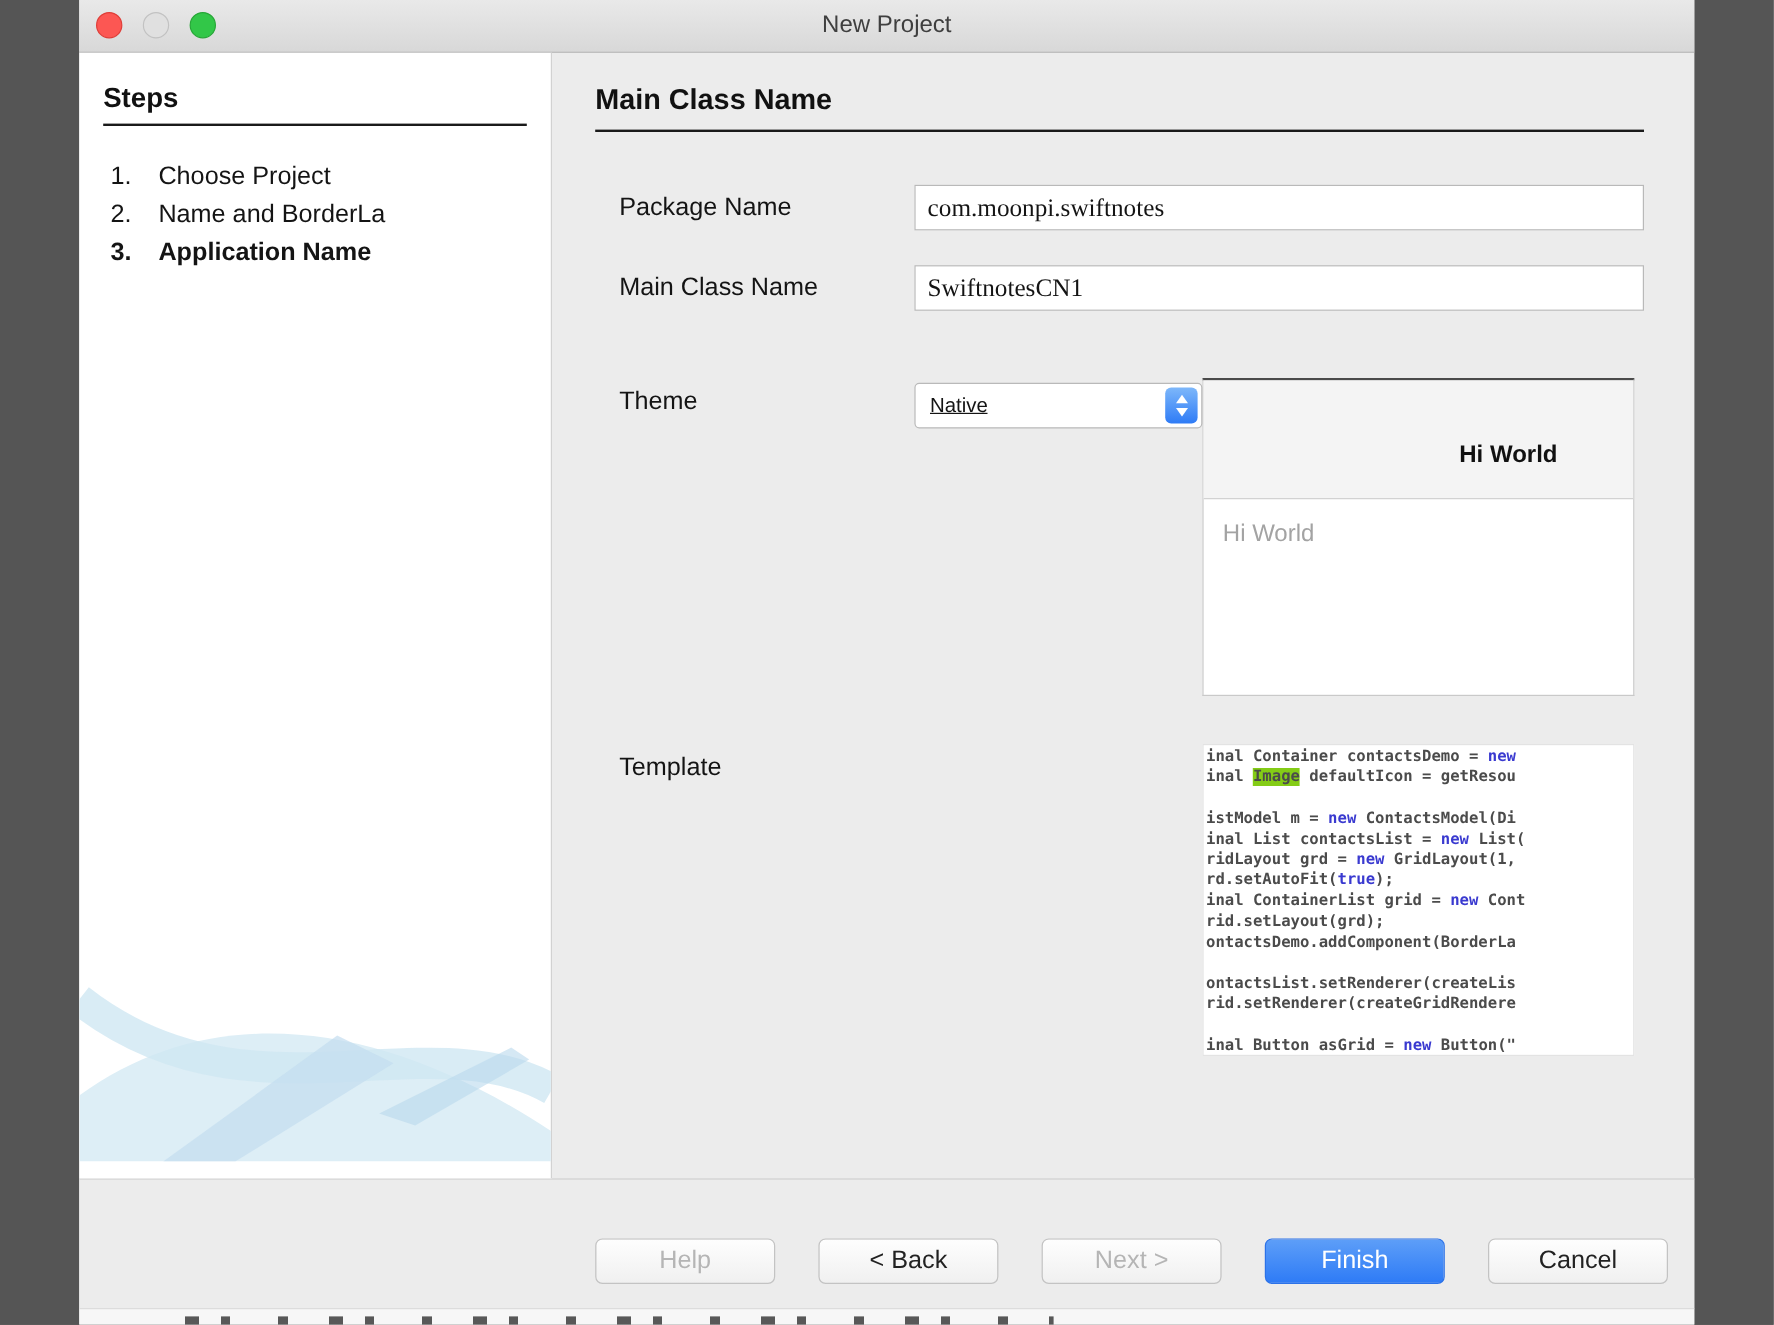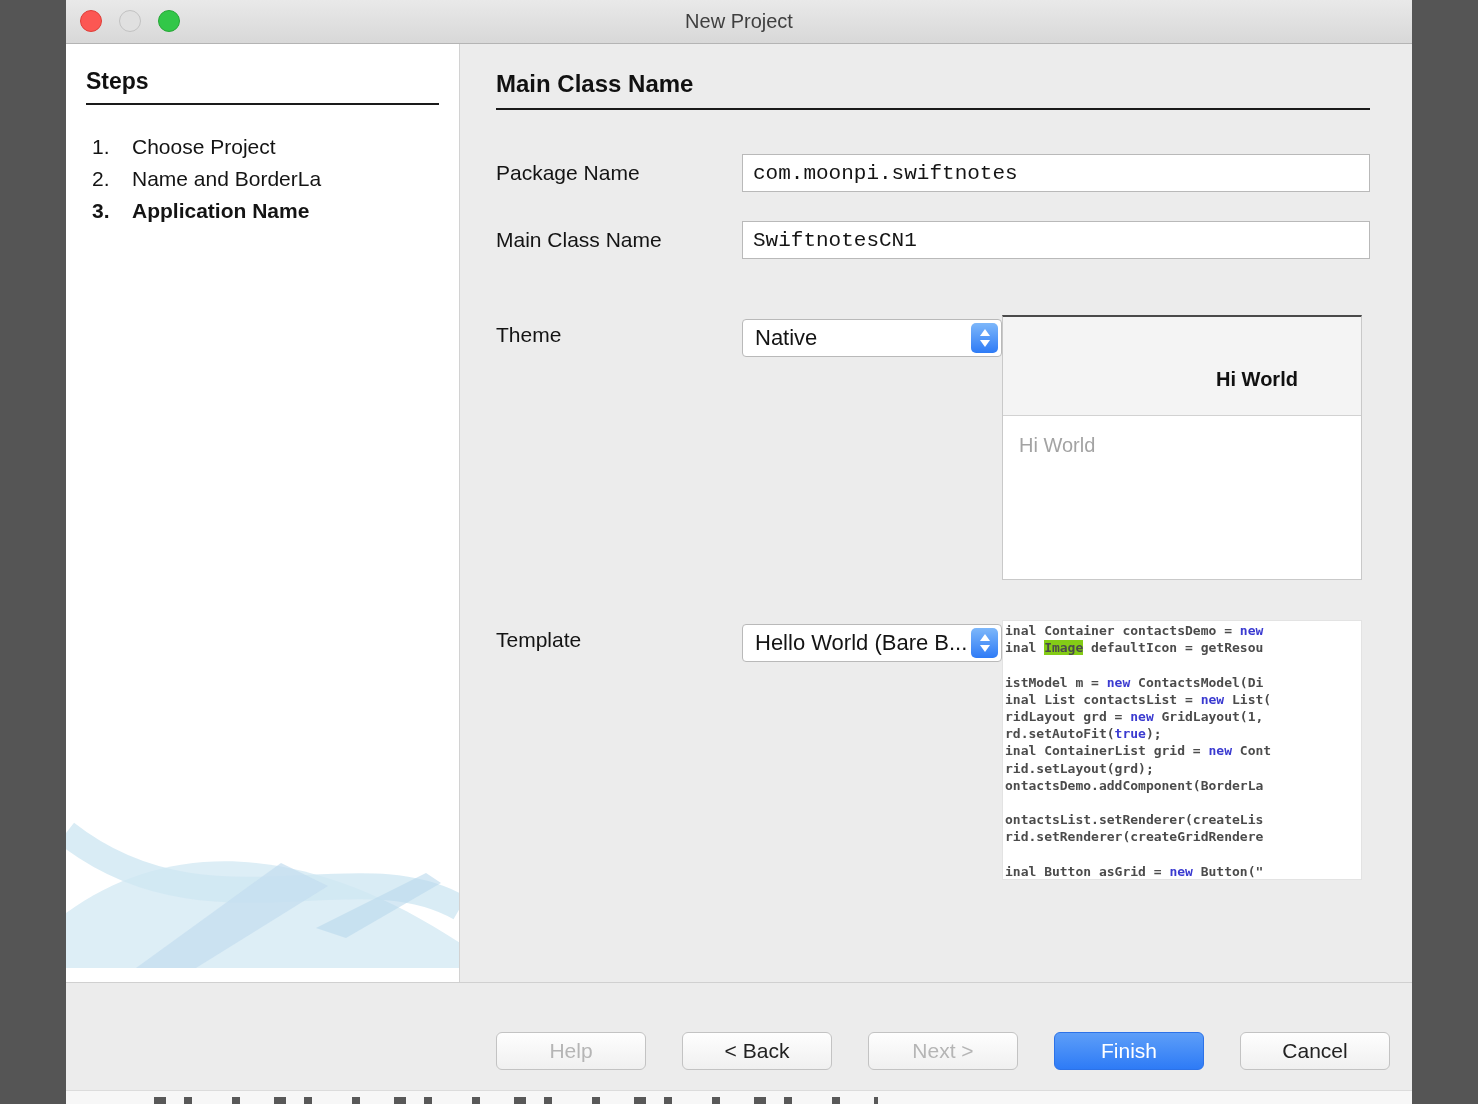--- a/index.html
+++ b/index.html
@@ -41,39 +41,40 @@
   .step-item { display:flex; font-size:21px; color:#141414; line-height:32px; }
   .step-item .num { width:46px; padding-left:6px; }
   .step-item.current { font-weight:bold; }
   .watermark { position:absolute; left:0; bottom:14px; width:394px; height:190px; pointer-events:none; }
 
   .main-panel { flex:1 1 auto; padding:26px 42px 0 36px; overflow:hidden; }
   .main-heading { font-size:24px; font-weight:bold; color:#111; }
   .main-rule { border:none; border-top:2px solid #1a1a1a; margin-top:10px; }
 
   .form-row { display:flex; align-items:center; }
-  .form-row .lbl { width:246px; flex:0 0 246px; font-size:21px; color:#141414; }
+  .form-row .lbl { width:246px; flex:0 0 246px; font-size:21px; color:#141414;margin-left:20px; }
   .row-package { margin-top:44px; }
   .row-mainclass { margin-top:29px; }
   .text-input {
     flex:1 1 auto; height:38px; border:1px solid #b9b9b9; background:#fff;
-    font-family:Liberation Mono, monospace; font-size:21px; color:#141414;
+    font-family:Liberation Serif, serif; font-size:21px; color:#141414;
     padding:0 10px; outline:none;
   }
 
   .row-theme { margin-top:56px; align-items:flex-start; }
   .row-template { margin-top:40px; align-items:flex-start; }
   .row-theme .lbl, .row-template .lbl { margin-top:8px; }
 
   .dropdown {
     width:350px; height:38px; background:#fff;
     border:1px solid #b9b9b9; border-radius:4px;
     display:flex; align-items:center; padding-left:12px;
-    font-size:22px; color:#141414; position:relative; cursor:default;
+    font-size:17px; color:#141414; position:relative; cursor:default;
     margin-top:4px;
+    text-decoration:underline;
   }
   .dropdown .val { white-space:nowrap; overflow:hidden; }
   .stepper {
     position:absolute; right:3px; top:3px; bottom:3px; width:27px;
     border-radius:5px; background:linear-gradient(#7db7fa,#2e7bf6);
     display:flex; flex-direction:column; align-items:center; justify-content:center; gap:4px;
   }
   .arrow-up { width:0; height:0; border-left:5px solid transparent; border-right:5px solid transparent; border-bottom:7px solid #fff; }
   .arrow-down { width:0; height:0; border-left:5px solid transparent; border-right:5px solid transparent; border-top:7px solid #fff; }
 
@@ -199,27 +200,20 @@
             <span>Hi World</span>
           </div>
           <div class="tp-body">
             <span>Hi World</span>
           </div>
         </div>
       </div>
 
       <div class="form-row row-template">
         <span class="lbl">Template</span>
-        <div class="dropdown">
-          <span class="val">Hello World (Bare B...</span>
-          <span class="stepper">
-            <span class="arrow-up"></span>
-            <span class="arrow-down"></span>
-          </span>
-        </div>
         <div class="preview-spacer"></div>
         <div class="code-preview"><div class="code-line">inal Container contactsDemo = <span class="kw">new</span></div><div class="code-line">inal <span class="hl">Image</span> defaultIcon = getResou</div><div class="code-line">&nbsp;</div><div class="code-line">istModel m = <span class="kw">new</span> ContactsModel(Di</div><div class="code-line">inal List contactsList = <span class="kw">new</span> List(</div><div class="code-line">ridLayout grd = <span class="kw">new</span> GridLayout(1,</div><div class="code-line">rd.setAutoFit(<span class="kw">true</span>);</div><div class="code-line">inal ContainerList grid = <span class="kw">new</span> Cont</div><div class="code-line">rid.setLayout(grd);</div><div class="code-line">ontactsDemo.addComponent(BorderLa</div><div class="code-line">&nbsp;</div><div class="code-line">ontactsList.setRenderer(createLis</div><div class="code-line">rid.setRenderer(createGridRendere</div><div class="code-line">&nbsp;</div><div class="code-line">inal Button asGrid = <span class="kw">new</span> Button("</div><div class="code-line">rid.addActionListener( ActionL</div></div>
       </div>
 
     </div>
   </div>
 
   <div class="footer">
     <button class="btn disabled">Help</button>
     <button class="btn">&lt; Back</button>

